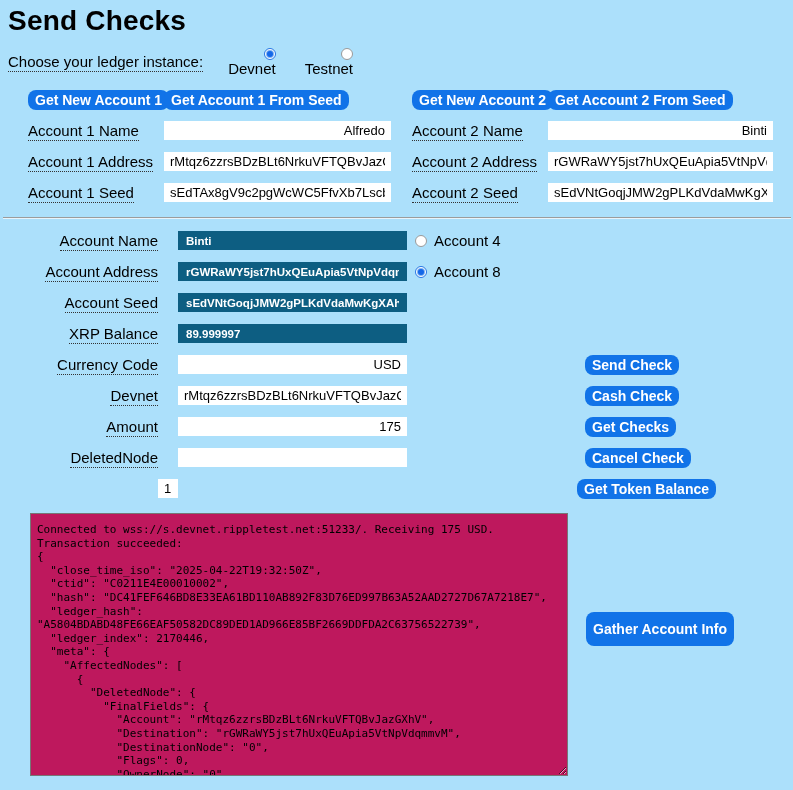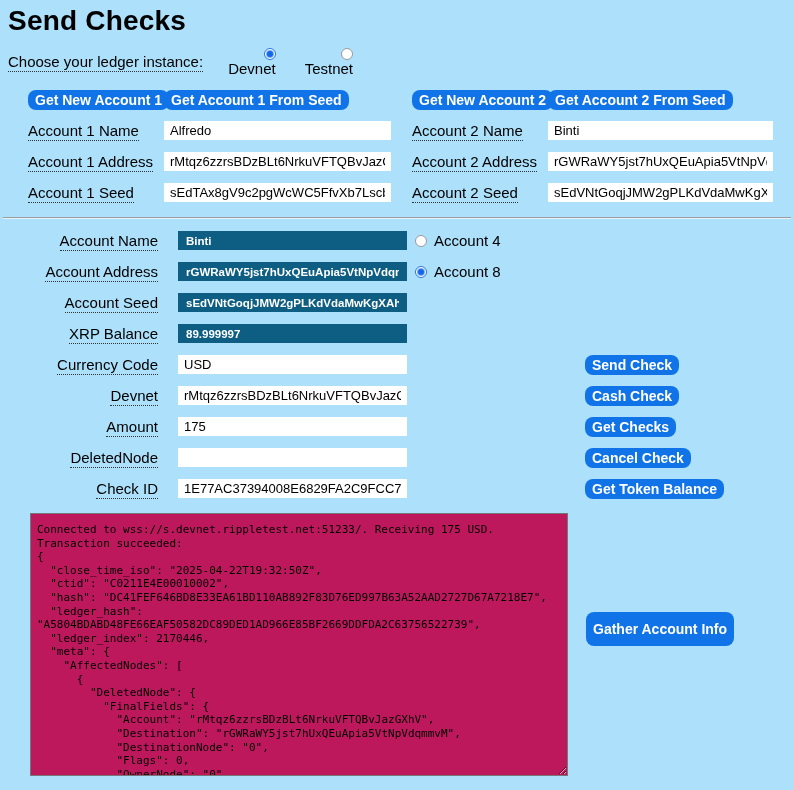--- a/index.html
+++ b/index.html
@@ -90,20 +90,21 @@
   .cell { min-width:0; }
   .txt-input {
     width:100%; height:19px;
     border:none;
     background:#fff;
     font-family:"Liberation Sans", sans-serif;
     font-size:13px;
     color:#000;
     padding:0 6px;
     outline:none;
+    text-align:right;
   }
 
   hr.divider {
     border:none;
     border-top:1px solid #9c9c9c;
     border-bottom:1px solid #e8f4fc;
     margin:15px 2px 0 3px;
     height:0;
   }
 
@@ -258,21 +259,20 @@
     <div class="cell"><input class="txt-input" value="175" style=""></div>
     <div class="cell"></div>
     <div class="cell action-cell"><button class="btn">Get Checks</button></div>
 
     <div class="cell lbl-cell-r"><span class="lbl">DeletedNode</span></div>
     <div class="cell"></div>
     <div class="cell"><input class="txt-input" value="" style=""></div>
     <div class="cell"></div>
     <div class="cell action-cell"><button class="btn">Cancel Check</button></div>
 
-    <div class="cell lbl-cell-r"><span class="lbl">Check ID</span></div>
     <div class="cell"></div>
     <div class="cell"><input class="txt-input" value="1E77AC37394008E6829FA2C9FCC7E8B0AF" style=""></div>
     <div class="cell"></div>
     <div class="cell action-cell"><button class="btn">Get Token Balance</button></div>
   </div>
 
   <div class="results-row">
     <textarea class="results-box" spellcheck="false" style="">Connected to wss://s.devnet.rippletest.net:51233/. Receiving 175 USD.
 Transaction succeeded:
 {

